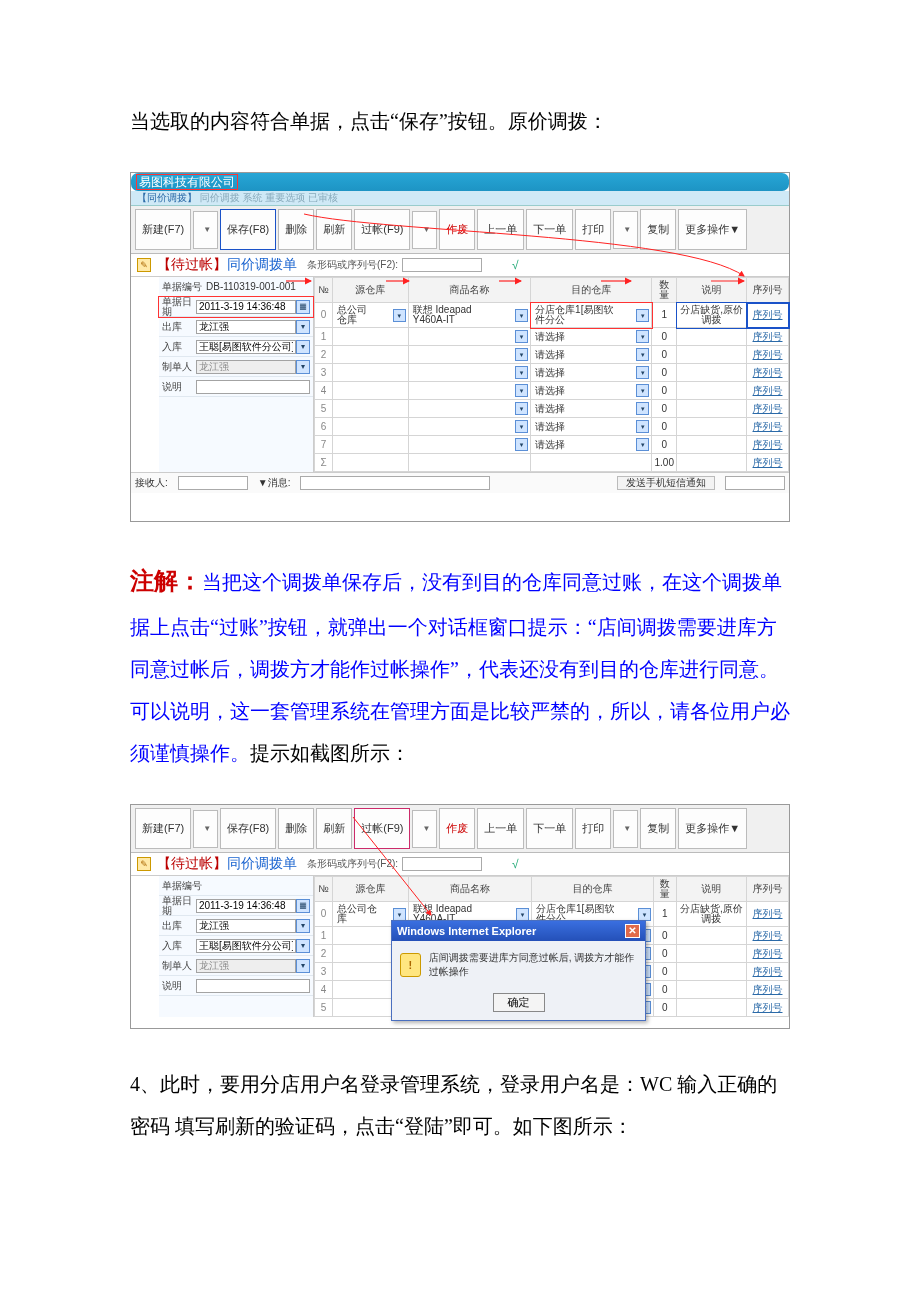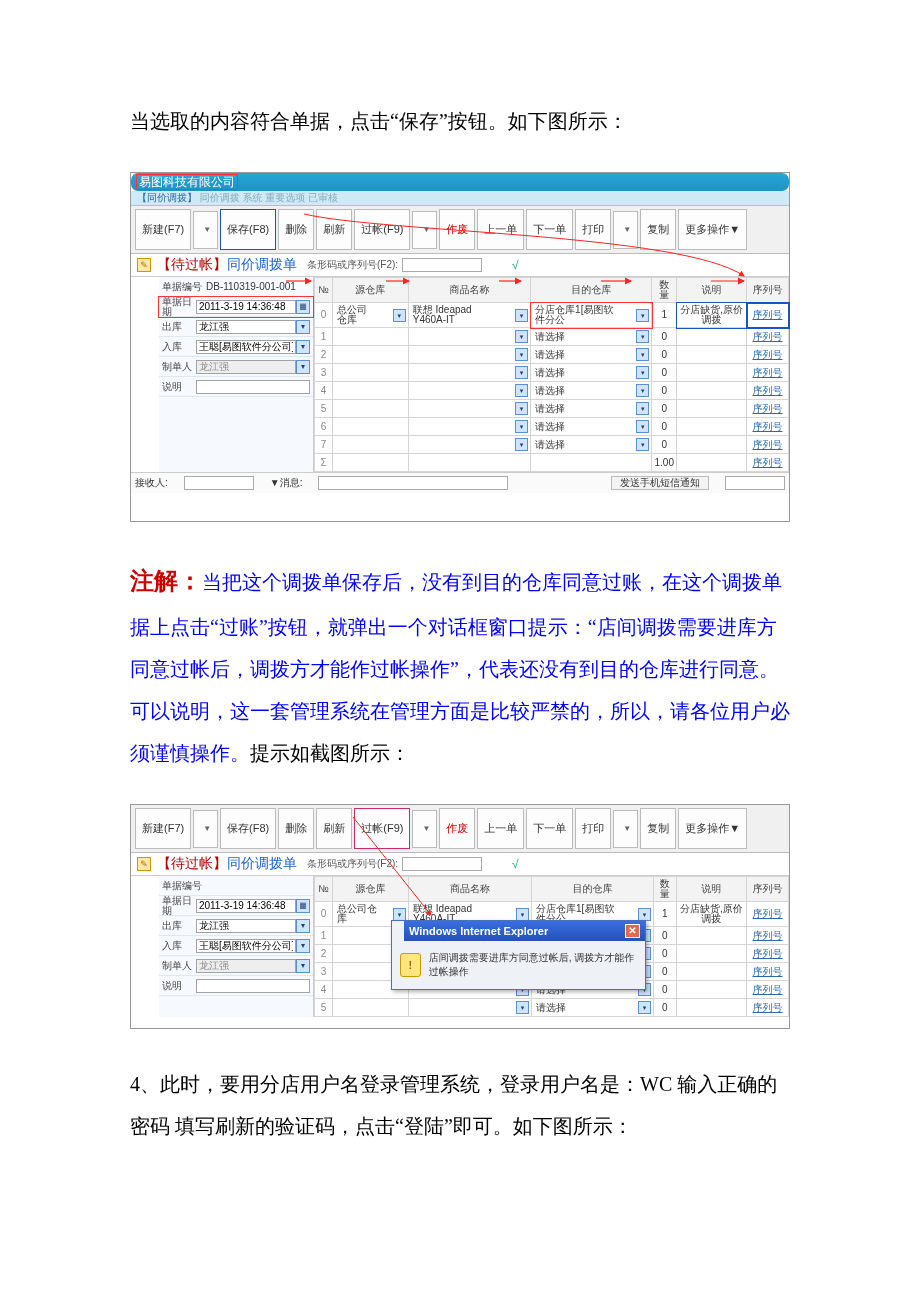--- a/index.html
+++ b/index.html
@@ -128,21 +128,21 @@
     width:13px;height:13px;border:1px solid #5b8fd6;background:#cfe4ff;
     display:flex;align-items:center;justify-content:center;font-size:7px;color:#246;
   }
   .shot table.grid td.serial { color:#2b6aa8; text-decoration:underline; cursor:pointer; width:42px;}
   .shot table.grid td.serial.boxed { outline:2px solid #1a52c8; outline-offset:-1px;}
   .shot .footer {
     border-top:1px solid #ccc;
     padding:3px 4px;
     display:flex;
     align-items:center;
-    gap:16px;
+    gap:10px;
     background:#fafafa;
     font-size:10px;
   }
   .shot .footer input{ height:14px; border:1px solid #aaa; font-size:10px;}
   .shot .footer .sendbtn{
     border:1px solid #bbb;padding:1px 8px;background:#f3f3f3;cursor:pointer;
   }
 
   
   .shot svg.overlay {
@@ -161,21 +161,20 @@
     font-size:11px;
   }
   .shot .dialog .dlg-title{
     background: linear-gradient(#3a6fe0,#2450b8);
     color:#fff;
     padding:3px 5px;
     display:flex;justify-content:space-between;align-items:center;
     font-family:"Tahoma",sans-serif;
     font-size:11px;
     font-weight:bold;
-    margin-left:12px;
   }
   .shot .dialog .dlg-title .x{
     width:15px;height:14px;background:#e06a4a;border:1px solid #fff;
     color:#fff;display:flex;align-items:center;justify-content:center;font-size:10px;cursor:pointer;
   }
   .shot .dialog .dlg-body{
     display:flex;align-items:center;gap:8px;padding:10px 8px;
   }
   .shot .dialog .dlg-body .warn{
     width:24px;height:24px;border:1px solid #cc9a00;background:#ffe680;
@@ -190,21 +189,21 @@
     padding:1px 14px;font-size:11px;border:1px solid #888;background:#f4f4f4;cursor:pointer;
   }
 
   .shot2 { height:225px; }
   .shot1 { height:350px; }
 
 </style>
 </head>
 <body>
 
-<p class="para">当选取的内容符合单据，点击“保存”按钮。如下图所示：</p>
+<p class="para">当选取的内容符合单据，点击“保存”按钮。原价调拨：</p>
 
 <div class="shot shot1">
   <div class="titlebar">
     <span style="outline:1px solid #f33;padding:0 2px">易图科技有限公司</span>
   </div>
   <div class="subbar">
     <span>【同价调拨】</span>
     <span style="color:#8ab">   同价调拨  系统  重要选项  已审核</span>
   </div>
   <div class="toolbar">
@@ -692,20 +691,23 @@
 
   <div class="dialog">
     <div class="dlg-title">
       <span>Windows Internet Explorer</span>
       <span class="x">✕</span>
     </div>
     <div class="dlg-body">
       <span class="warn">!</span>
       <span class="msg">店间调拨需要进库方同意过帐后, 调拨方才能作过帐操作</span>
     </div>
+    <div class="dlg-foot">
+      <button>确定</button>
+    </div>
   </div>
 
   <svg class="overlay">
     <defs>
       <marker id="ah2" markerWidth="6" markerHeight="6" refX="5" refY="3" orient="auto">
         <path d="M0,0 L6,3 L0,6 Z" fill="#f22"></path>
       </marker>
     </defs>
     <path d="M222,12 L300,110" stroke="#f22" stroke-width="1" fill="none" marker-end="url(#ah2)"></path>
   </svg>

